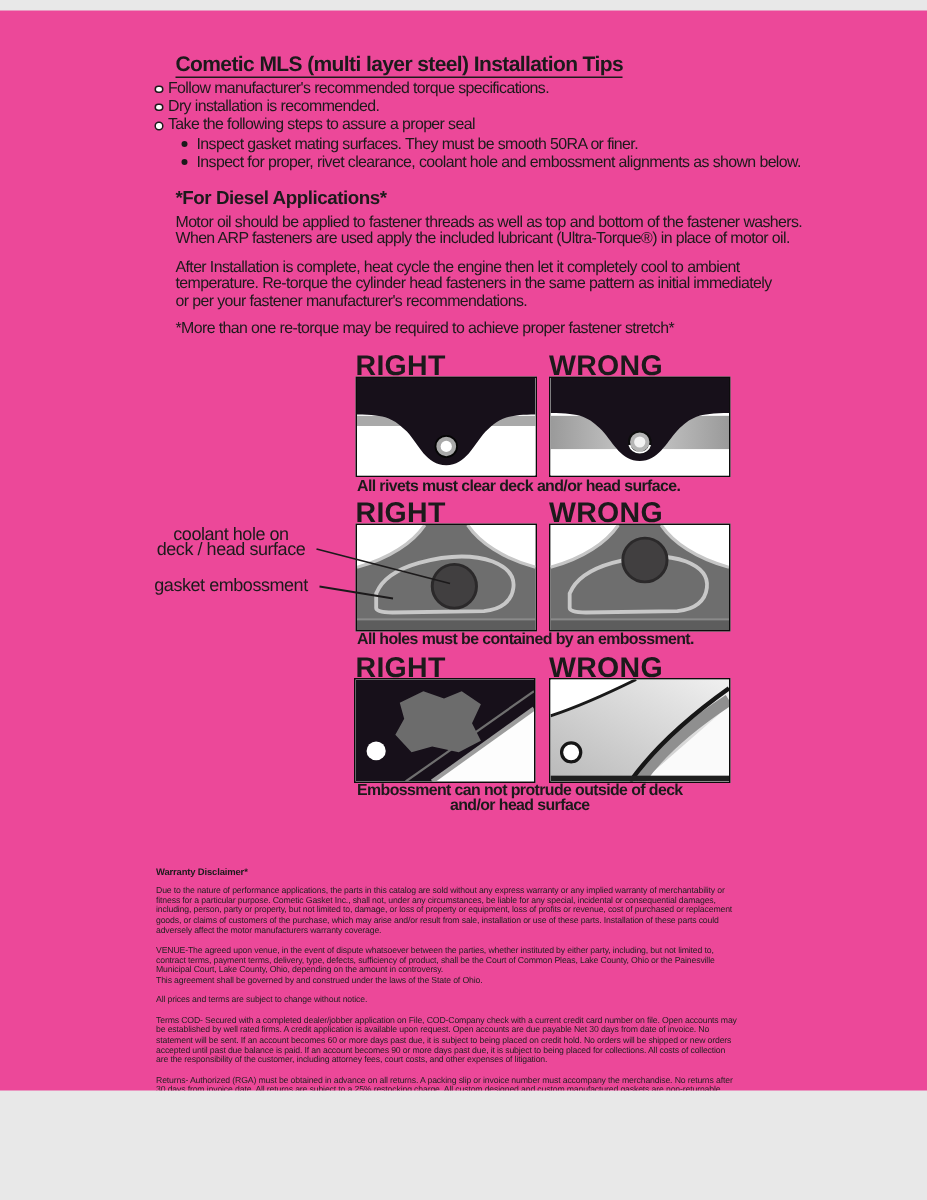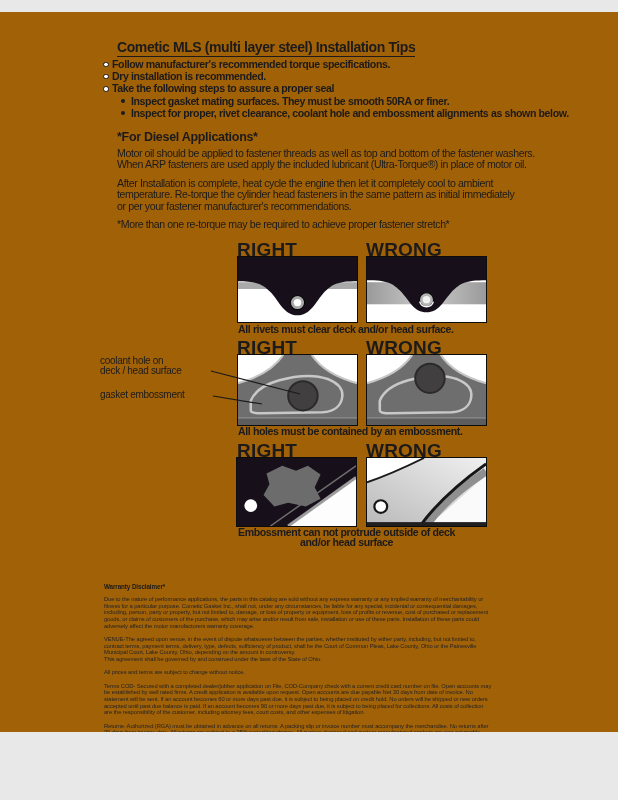--- a/index.html
+++ b/index.html
@@ -1,48 +1,48 @@
 <!DOCTYPE html>
 <html><head>
 <meta charset="utf-8">
 <style>
   html,body{margin:0;padding:0;background:#e8e8e8;}
   .page{
-    position:relative;width:618px;height:720px;background:#a16207;
+    position:relative;width:618px;height:720px;background:#ec4899;
     font-family:"Liberation Sans",sans-serif;color:#1c1a1b;overflow:hidden;
-    margin:12px auto;
+    margin:7px auto;
   }
   .abs{position:absolute;}
 
   .title{
     left:117px;top:27px;font-size:14px;font-weight:bold;letter-spacing:-0.4px;
     border-bottom:1.8px solid #1c1a1b;padding-bottom:1px;white-space:nowrap;
   }
 
   .tips{left:102px;top:46px;font-size:10.6px;line-height:12.2px;letter-spacing:-0.4px;white-space:nowrap;}
-  .tip{position:relative;padding-left:10px;font-weight:bold;}
+  .tip{position:relative;padding-left:10px;}
   .tip::before{
     content:"";position:absolute;left:1px;top:3.6px;width:3.6px;height:3.6px;
     border:1px solid #1c1a1b;border-radius:50%;background:#fff;
   }
   .tip.l2{padding-left:29px;}
   .tip.l2::before{left:19px;top:4px;width:4px;height:4px;border:none;background:#1c1a1b;}
 
   .h-diesel{left:117px;top:118px;font-size:12.5px;font-weight:bold;letter-spacing:-0.3px;white-space:nowrap;text-align:right;}
   .para{left:117px;font-size:10.6px;line-height:11.3px;letter-spacing:-0.4px;white-space:pre-line;}
   .para.p1{top:136px;}
   .para.p2{top:166px;}
   .para.note{top:207px;}
 
   .dlabel{width:121px;font-size:19px;line-height:13px;font-weight:bold;letter-spacing:0.2px;}
   .dimg{width:121px;border:1.5px solid #0c0c0c;box-sizing:border-box;background:#fff;}
   .dimg svg{display:block;width:100%;height:100%;}
   .caption{font-size:10.6px;font-weight:bold;letter-spacing:-0.4px;line-height:9.8px;white-space:pre-line;}
 
-  .co{width:108px;left:100px;text-align:left;font-size:10px;line-height:10px;letter-spacing:-0.3px;white-space:pre-line;}
+  .co{width:108px;left:100px;text-align:center;font-size:12px;line-height:10px;letter-spacing:-0.3px;white-space:pre-line;}
 
   .warranty{left:104px;top:571px;width:450px;}
   .w-h{font-size:6.3px;font-weight:bold;margin:0 0 6px 0;letter-spacing:-0.1px;}
   .w-p{font-size:5.8px;line-height:6.7px;letter-spacing:-0.1px;margin:0 0 6.5px 0;white-space:pre-line;color:#262223;}
 
   .doccode{left:396px;top:759px;font-size:14.5px;letter-spacing:0.3px;}
 </style>
 </head>
 <body>
 

